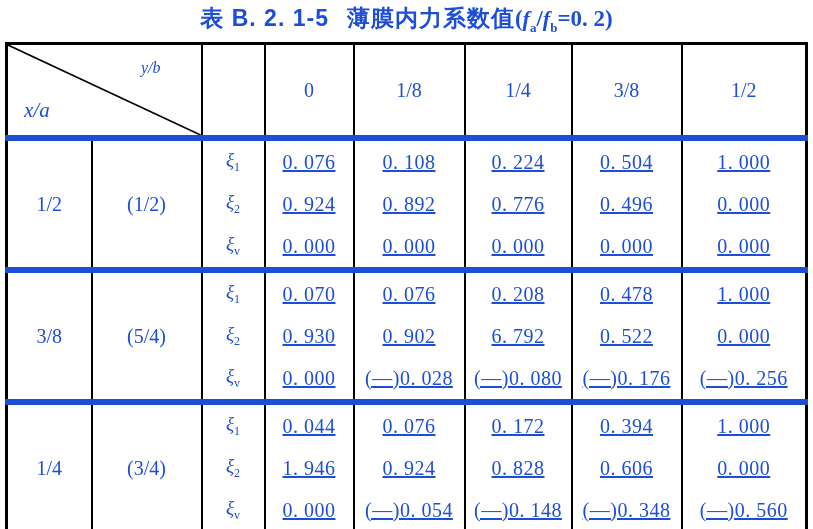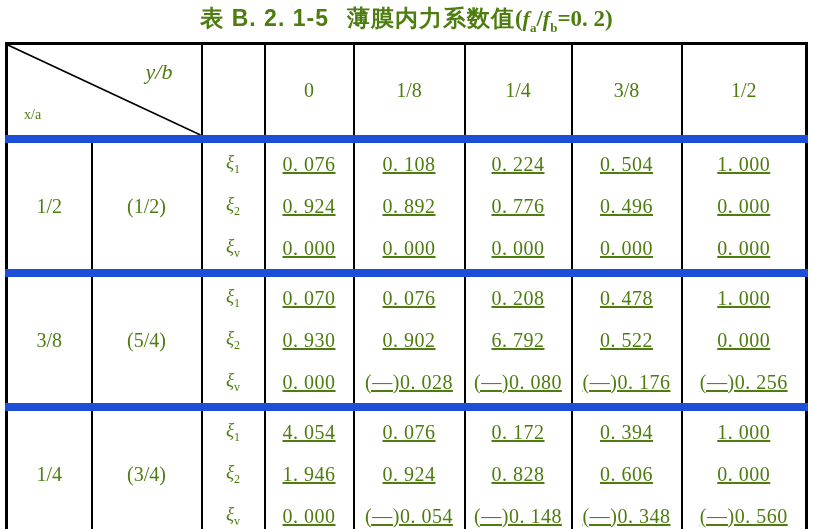--- a/index.html
+++ b/index.html
@@ -5,21 +5,21 @@
   html, body {
     margin: 0;
     padding: 0;
     background: #ffffff;
   }
   .page {
     position: relative;
     width: 813px;
     height: 529px;
     background: #ffffff;
-    color: #4d7c0f;
+    color: #1d4ed8;
     font-family: "Liberation Serif", "DejaVu Serif", serif;
     overflow: hidden;
   }
   .title-row {
     position: absolute;
     top: 3px;
     left: 0;
     width: 100%;
     text-align: center;
     font-family: "Liberation Sans", "DejaVu Sans", sans-serif;
@@ -60,44 +60,45 @@
     text-align: center;
     vertical-align: middle;
     padding: 0;
     font-weight: normal;
     overflow: hidden;
   }
   tr.header-row td, tr.header-row th {
     border-bottom: 2px solid #000;
     height: 90px;
   }
-  tr.group-start td { border-top: 8px solid #1d4ed8; }
+  tr.group-start td { border-top: 6px solid #1d4ed8; }
   tr.sub-row td { height: 42px; }
   td.diag-cell {
     position: relative;
     padding: 0;
   }
   td.diag-cell svg {
     position: absolute;
     left: 0; top: 0;
     width: 100%; height: 100%;
     display: block;
   }
   .diag-top {
     position: absolute;
     top: 14px;
-    right: 28px;
+    right: 40px;
     font-style: italic;
-    font-size: 22px;
+    font-size: 16px;
   }
   .diag-bottom {
     position: absolute;
     bottom: 12px;
     left: 16px;
-    font-size: 14px;
+    font-style: italic;
+    font-size: 21px;
   }
   td.coef-col {
     font-style: italic;
     font-size: 19px;
   }
   td.coef-col sub {
     font-size: 12px;
     font-style: normal;
   }
   td.val { letter-spacing: 0.5px; text-decoration: underline; }
@@ -191,21 +192,21 @@
       <td class="val">(—)0. 028</td>
       <td class="val">(—)0. 080</td>
       <td class="val">(—)0. 176</td>
       <td class="val">(—)0. 256</td>
     </tr>
 
     <tr class="group-start sub-row">
       <td rowspan="3">1/4</td>
       <td rowspan="3">(3/4)</td>
       <td class="coef-col"><span>ξ</span><sub>1</sub></td>
-      <td class="val">4. 054</td>
+      <td class="val">0. 044</td>
       <td class="val">0. 076</td>
       <td class="val">0. 172</td>
       <td class="val">0. 394</td>
       <td class="val">1. 000</td>
     </tr>
     <tr class="sub-row">
       <td class="coef-col"><span>ξ</span><sub>2</sub></td>
       <td class="val">1. 946</td>
       <td class="val">0. 924</td>
       <td class="val">0. 828</td>

